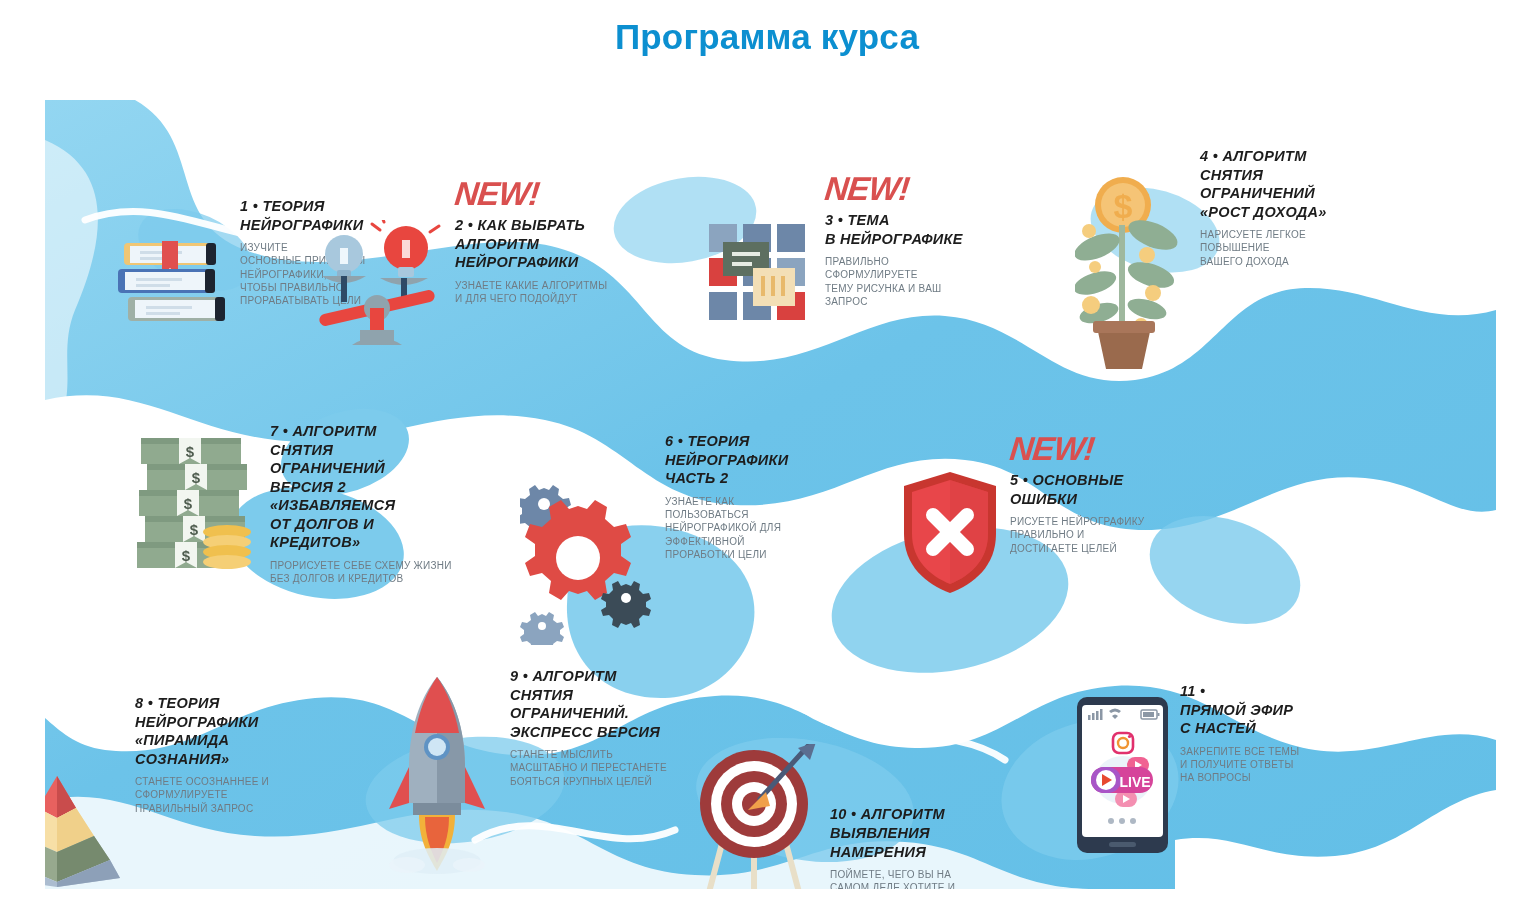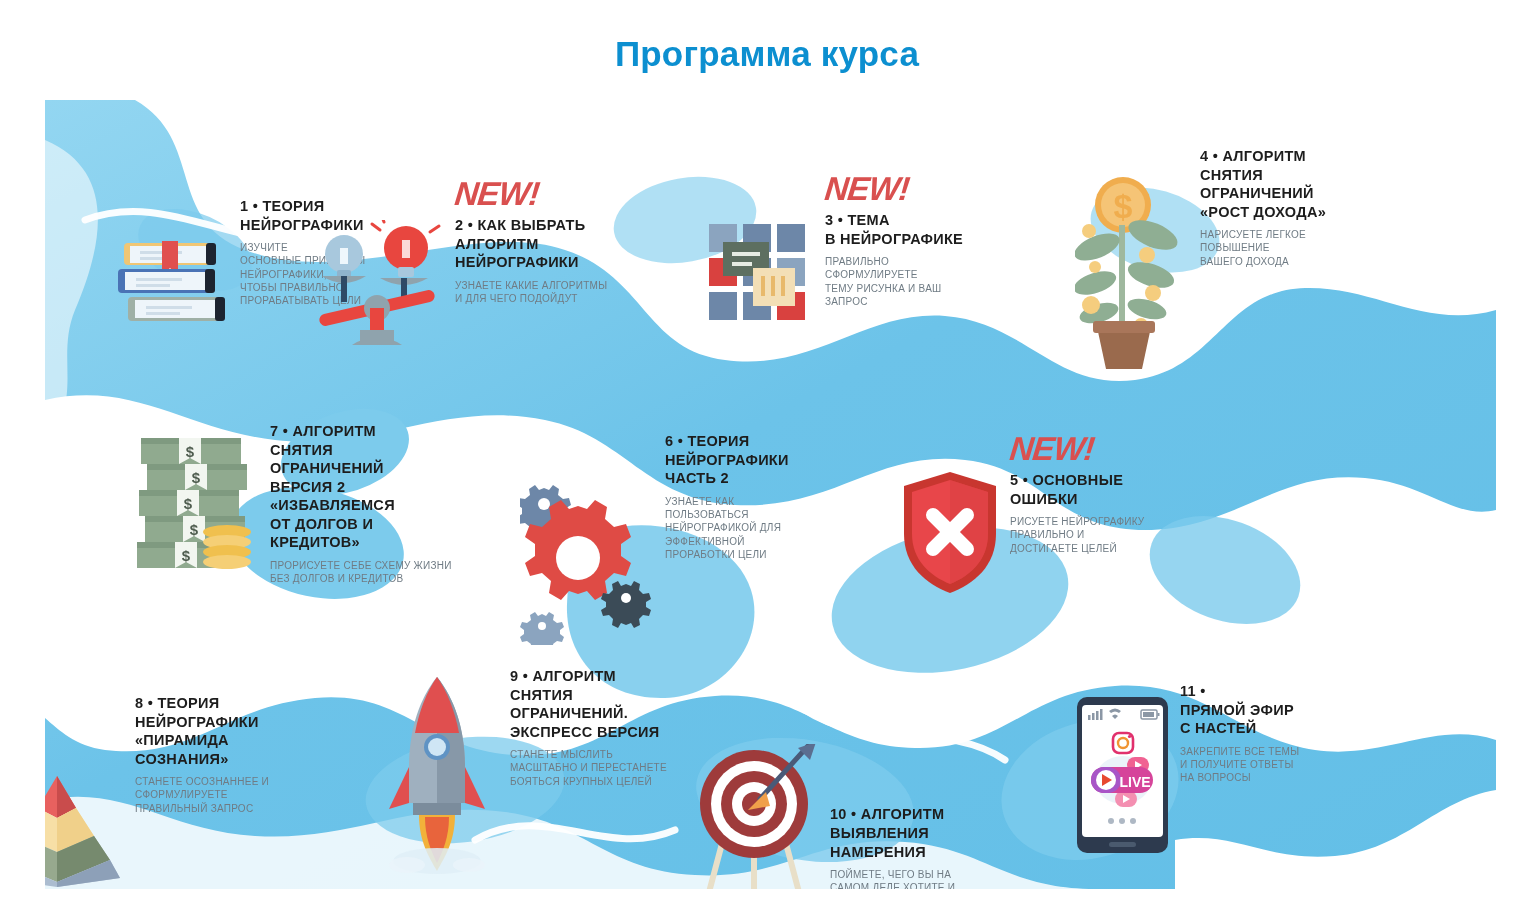--- a/index.html
+++ b/index.html
@@ -15,21 +15,21 @@
     position: relative;
   }
 
   
   .page-title {
     text-align: center;
     color: #0c8fd0;
     font-size: 35px;
     font-weight: bold;
     letter-spacing: 0.2px;
-    padding-top: 34px;
+    padding-top: 17px;
     height: 58px;
     box-sizing: border-box;
   }
 
   
   .board {
     position: absolute;
     left: 45px;
     top: 100px;
     width: 1451px;
@@ -71,20 +71,21 @@
   }
   .card-title {
     color: #1d1d1d;
     font-weight: bold;
     font-size: 14.5px;
     line-height: 1.28;
     letter-spacing: 0.3px;
     text-transform: uppercase;
     margin-bottom: 7px;
     white-space: pre-line;
+    font-style: italic;
   }
   .card-desc {
     color: #6f7b84;
     font-size: 10px;
     line-height: 1.33;
     letter-spacing: 0.25px;
     text-transform: uppercase;
     white-space: pre-line;
   }
 

